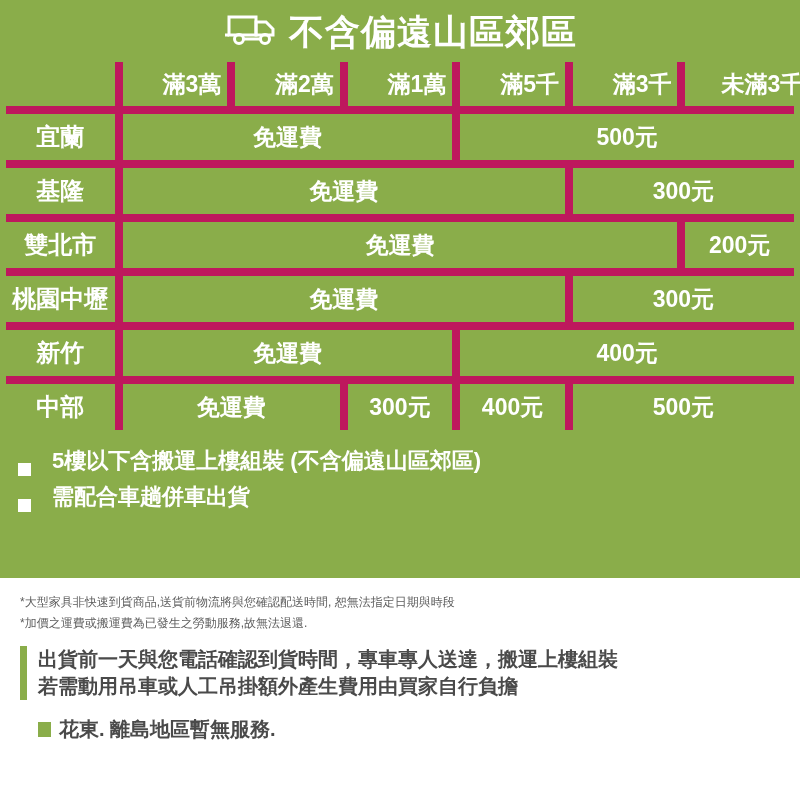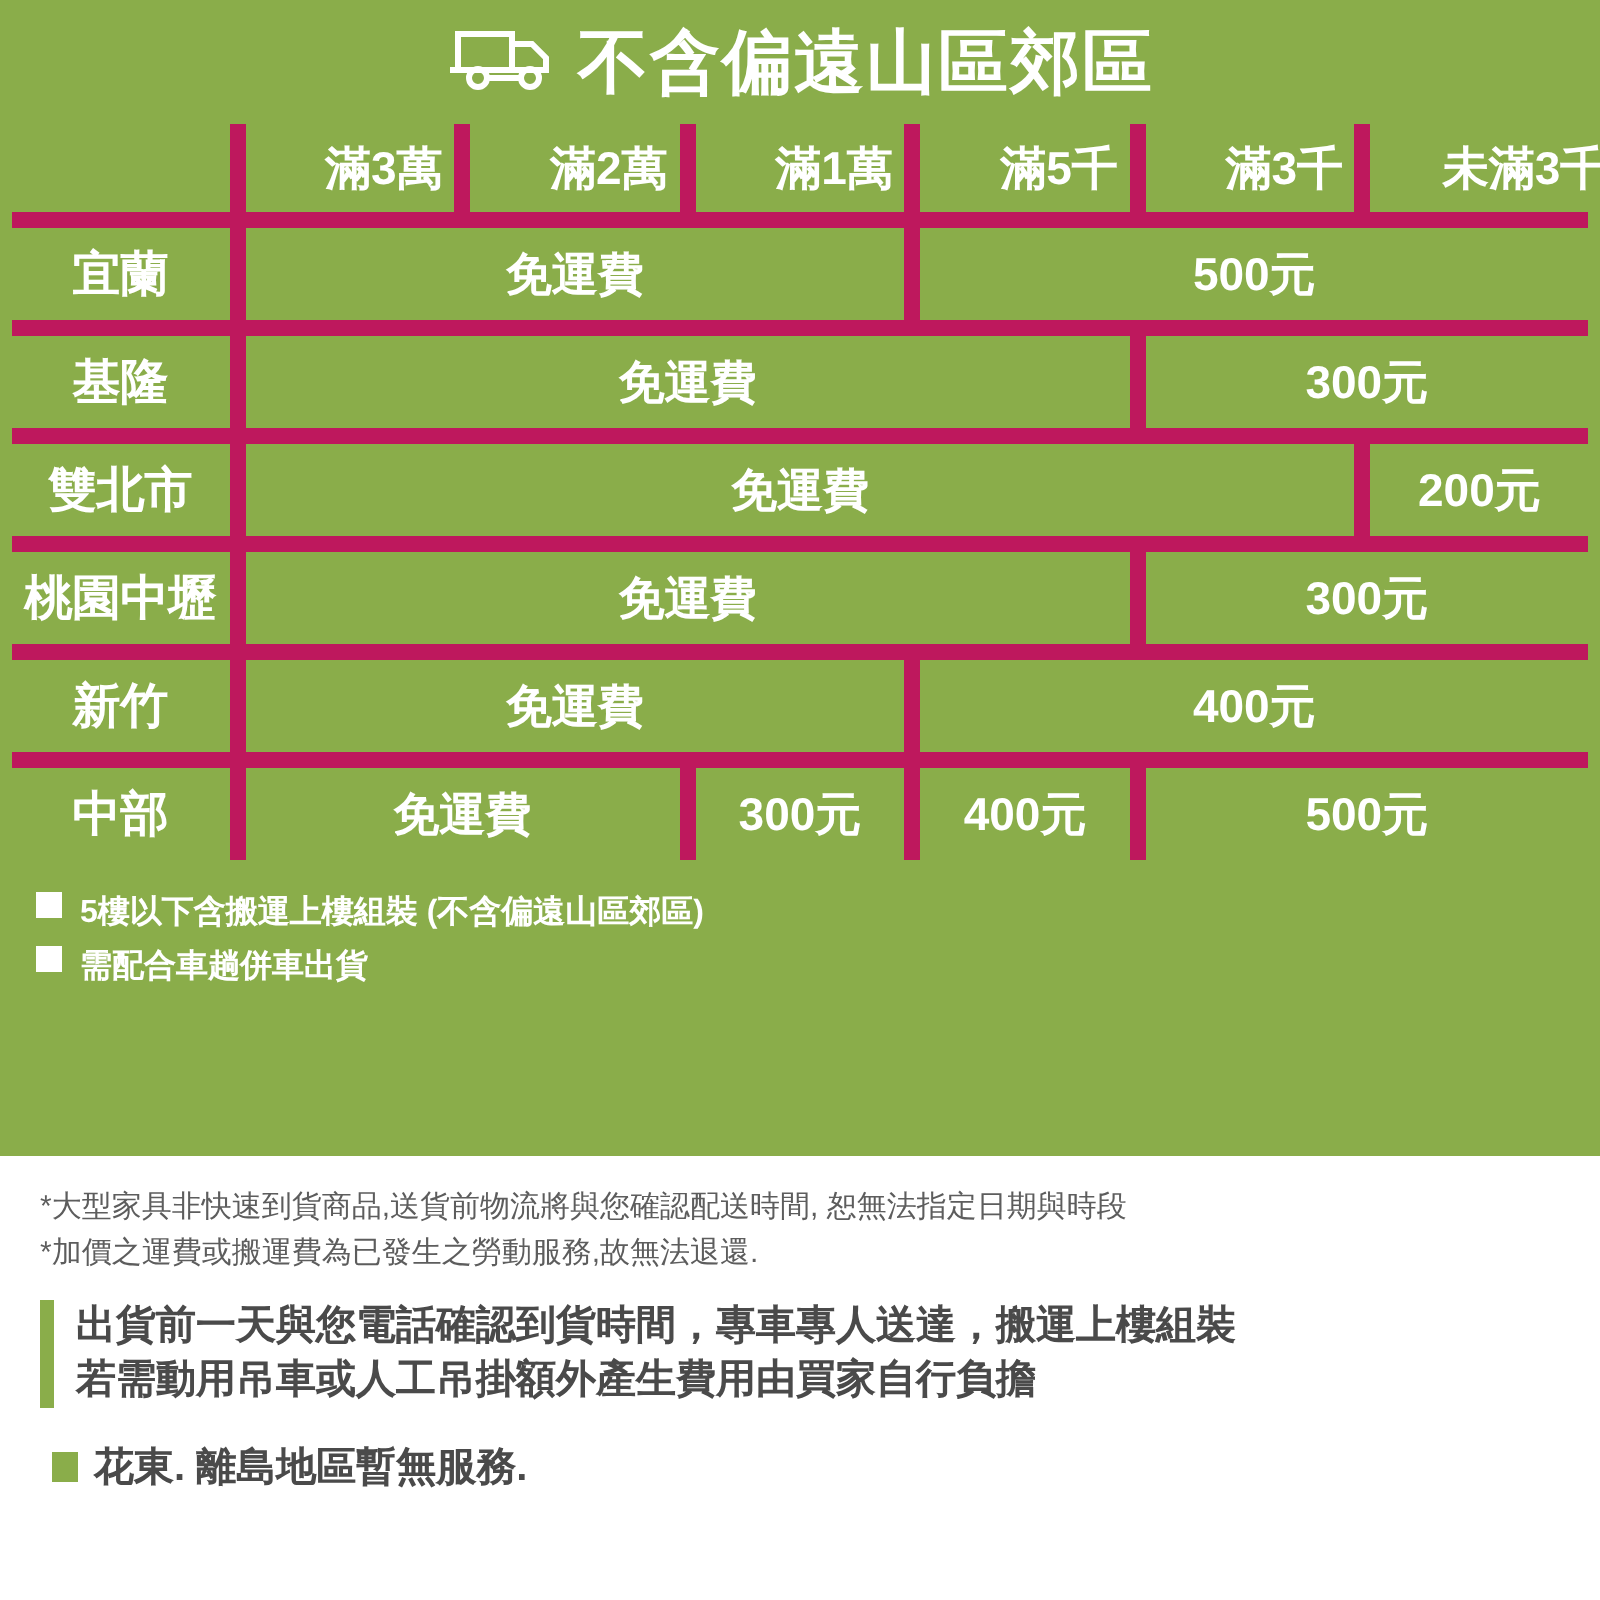--- a/index.html
+++ b/index.html
@@ -55,59 +55,59 @@
     border-left:none;
     font-size:24px;
   }
   table.freight thead th:last-child,
   table.freight tbody td:last-child{border-right:none;}
   table.freight tbody tr:last-child td{border-bottom:none;}
 
   
   .notes{padding:10px 0 0 18px;}
   .note{
-    display:flex;align-items:flex-start;
+    display:flex;align-items:flex-end;
     margin:6px 0;
-    font-size:16px;font-weight:bold;color:#ffffff;
+    font-size:22px;font-weight:bold;color:#ffffff;gap:12px;
   }
   .sq{
     width:13px;height:13px;background:#ffffff;
     display:inline-block;margin-right:9px;flex:none;
   }
 
   
   .panel{
     position:absolute;
     left:0;right:0;bottom:0;
     height:222px;
     background:#ffffff;
     color:#5a5a5a;
     box-sizing:border-box;
     padding:14px 16px 10px 16px;
   }
   .aster{
-    font-size:15px;
+    font-size:12px;
     color:#5d5d5d;
     margin:2px 0 4px 4px;
     letter-spacing:0;
   }
   .quote{
     display:flex;
     margin-top:14px;
     margin-left:4px;
   }
   .bar{
     width:7px;background:#8aad4a;flex:none;margin-right:11px;
   }
   .quote-lines{
     font-size:20px;font-weight:bold;color:#4a4a4a;line-height:1.35;
   }
   .bottom-row{
     display:flex;align-items:center;
-    margin-top:16px;margin-left:10px;
+    margin-top:16px;margin-left:22px;
     gap:0;
     font-size:20px;font-weight:bold;color:#4a4a4a;
   }
   .sq-green{
     width:13px;height:15px;background:#8aad4a;display:inline-block;flex:none;
     margin-right:8px;
   }
   .bottom-item{display:flex;align-items:center;}
   .gap{width:26px;}
 </style>

